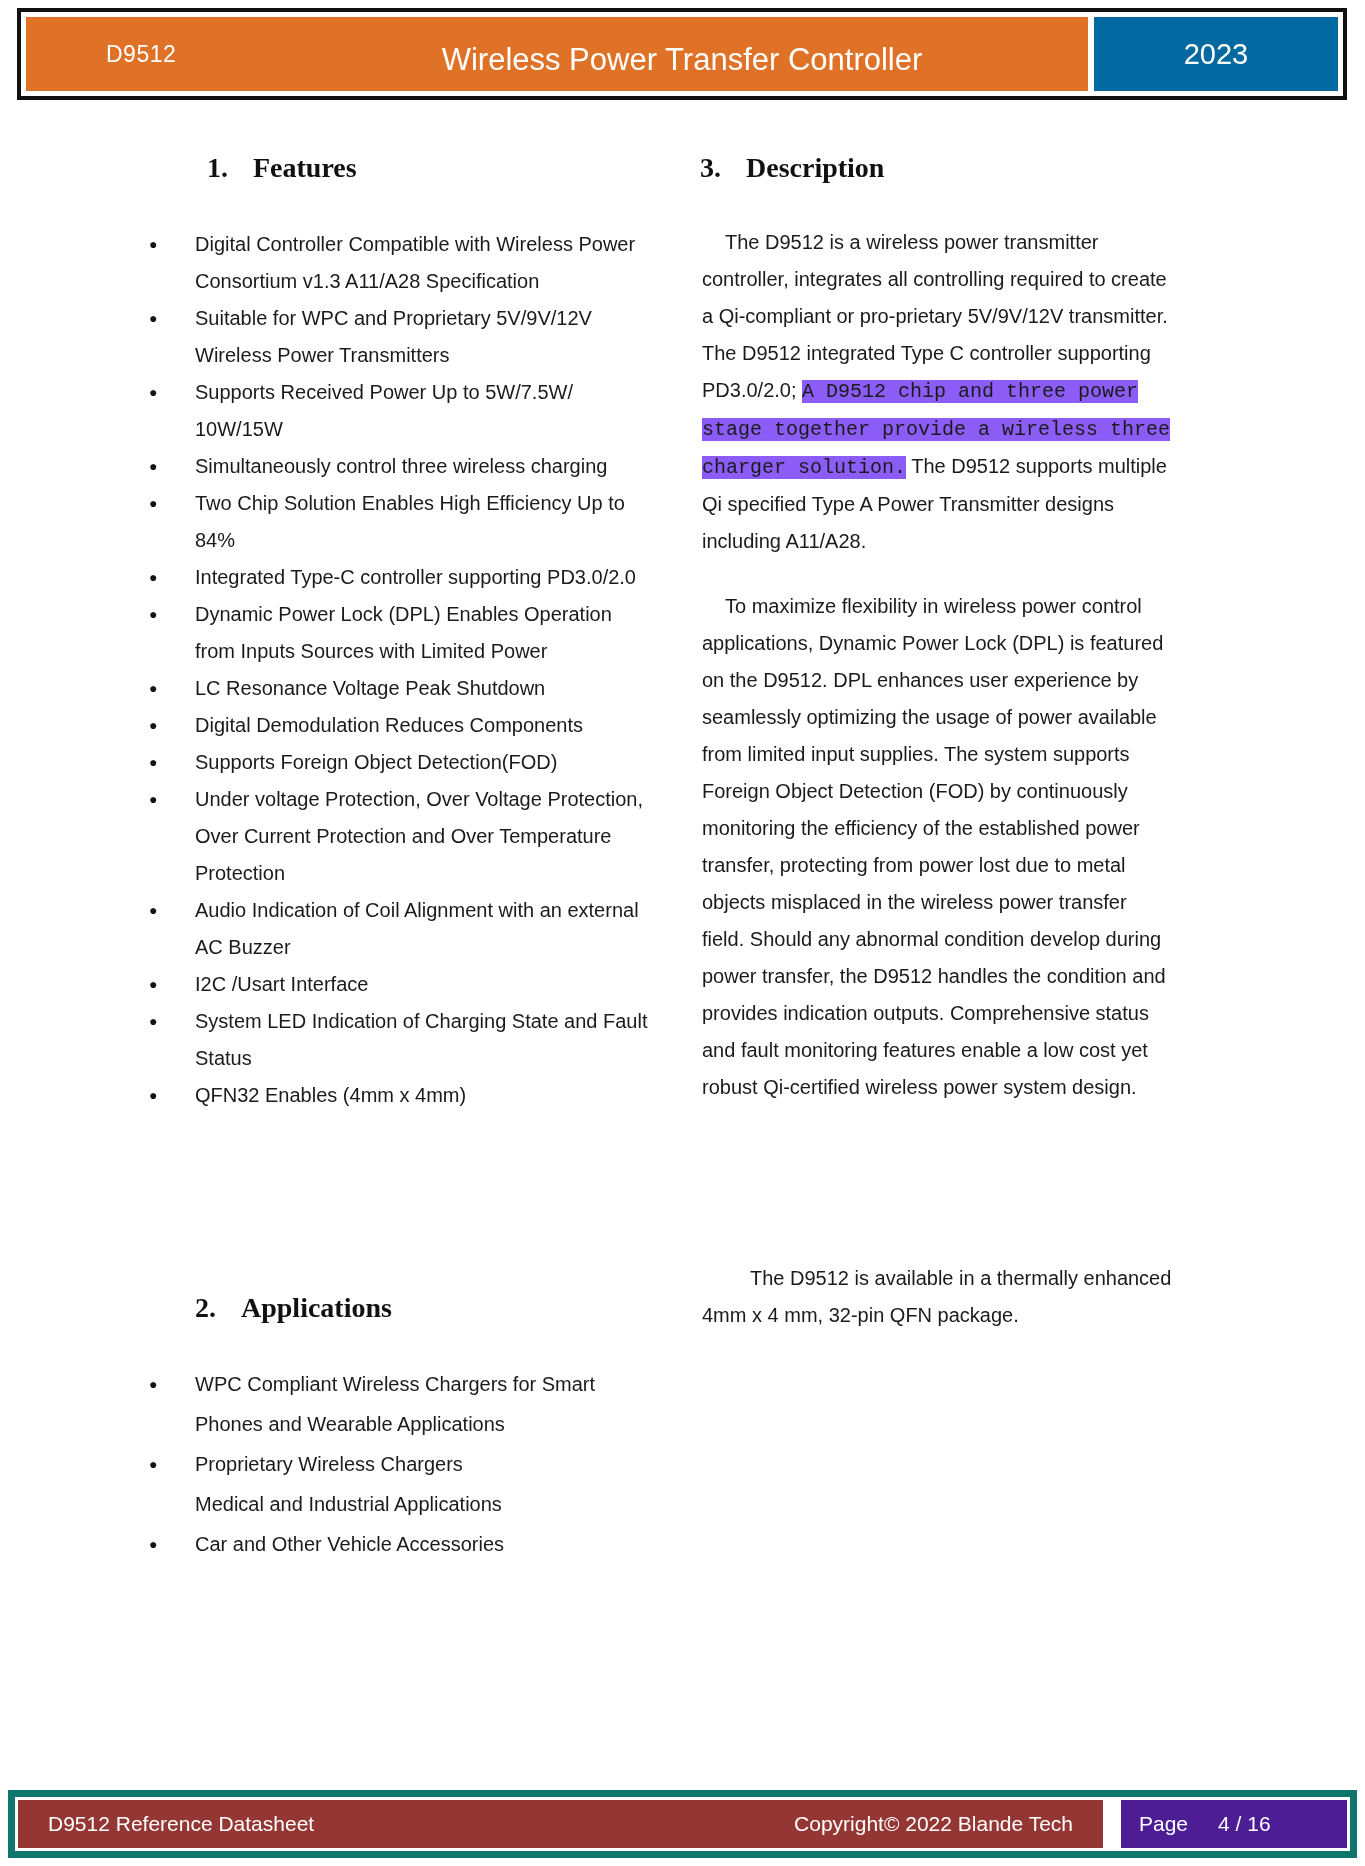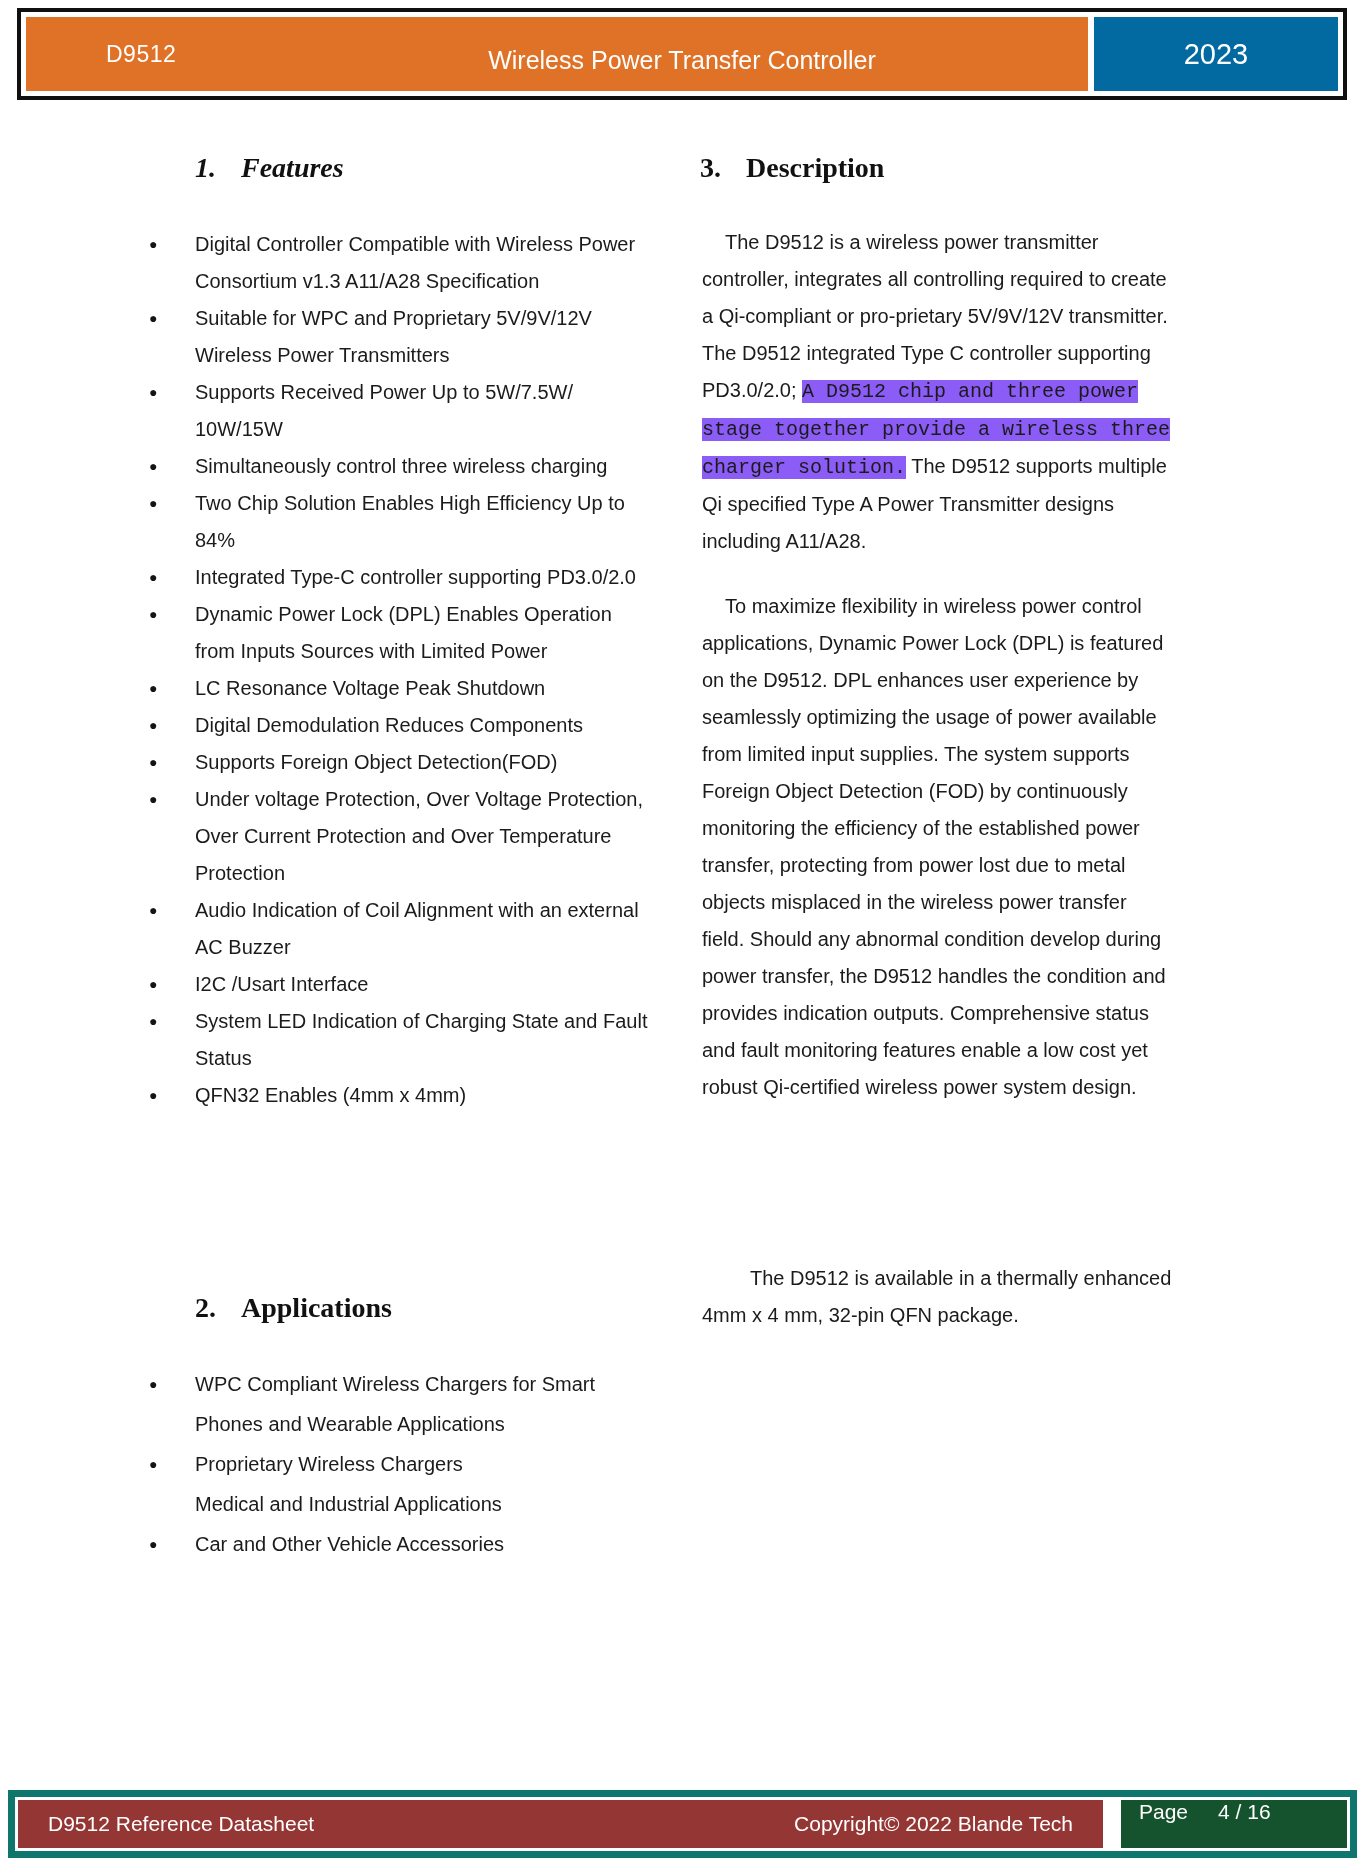--- a/index.html
+++ b/index.html
@@ -23,21 +23,21 @@
     flex:1;background:#DF7226;
     display:flex;align-items:center;
   }
   .header-part{
     margin-left:80px;
     font-size:23px;color:#ffffff;letter-spacing:0.5px;
   }
   .header-title{
     position:absolute;left:5px;right:5px;top:5px;bottom:5px;
     display:flex;align-items:center;justify-content:center;
-    font-size:25px;color:#ffffff;
+    font-size:31px;color:#ffffff;
     pointer-events:none;
     margin-top:12px;
   }
   .header-cell-green{
     width:244px;background:#0369a1;
     display:flex;align-items:center;justify-content:center;
     font-size:29px;color:#ffffff;
   }
 
   
@@ -79,22 +79,22 @@
     border:7px solid #0f766e;background:#ffffff;
     box-sizing:border-box;
     display:flex;gap:18px;padding:3px;
   }
   .footer-main{
     flex:1;background:#943634;color:#ffffff;
     display:flex;align-items:center;justify-content:space-between;
     font-size:21px;padding:0 30px;
   }
   .footer-page{
-    width:226px;background:#14532d;color:#ffffff;
-    display:flex;
+    width:226px;background:#4c1d95;color:#ffffff;
+    display:flex;align-items:center;
     font-size:21px;padding-left:18px;box-sizing:border-box;
   }
   .footer-page .page-value{margin-left:30px;}
 
   .stray-mark{
     position:absolute;left:228px;top:1792px;width:9px;height:3px;
     background:#9a9a9a;
   }
 </style>
 </head>
@@ -105,21 +105,21 @@
   <div class="header-frame">
     <div class="header-cell-orange">
       <span class="header-part">D9512</span>
     </div>
     <div class="header-cell-green">
       <span>2023</span>
     </div>
     <div class="header-title">Wireless Power Transfer Controller</div>
   </div>
 
-  <div class="sec-heading" style="left:195px;top:152px;font-style:italic;">
+  <div class="sec-heading" style="left:207px;top:152px;">
     <span class="h-num">1.</span><span>Features</span>
   </div>
 
   <ul class="blist" style="left:147px;top:226px;">
     <li>
         <span class="bullet">●</span>
         <span class="li-text">Digital Controller Compatible with Wireless Power Consortium v1.3 A11/A28 Specification</span>
       </li>
     <li>
         <span class="bullet">●</span>

